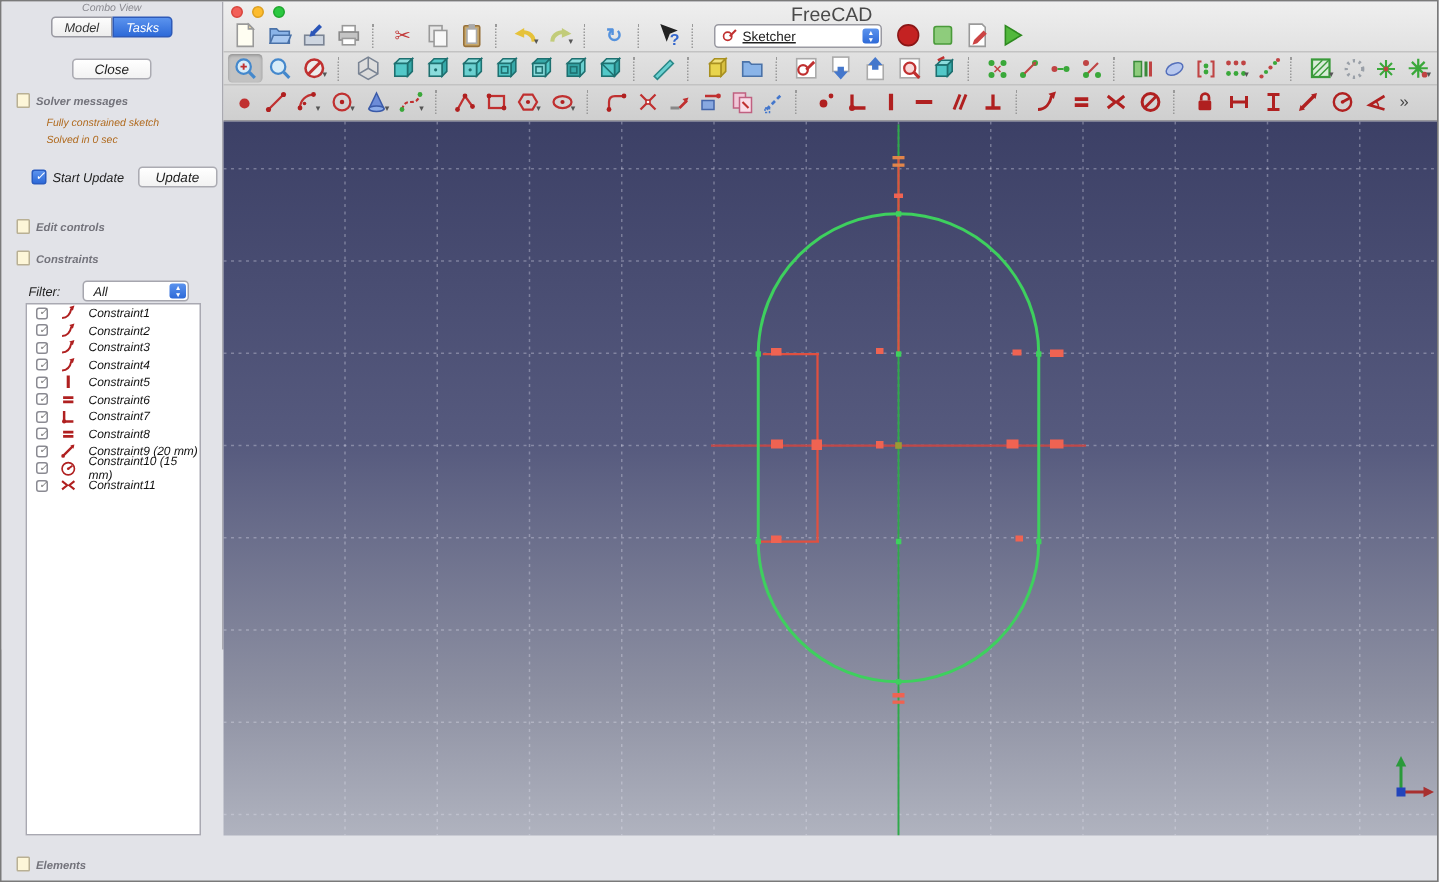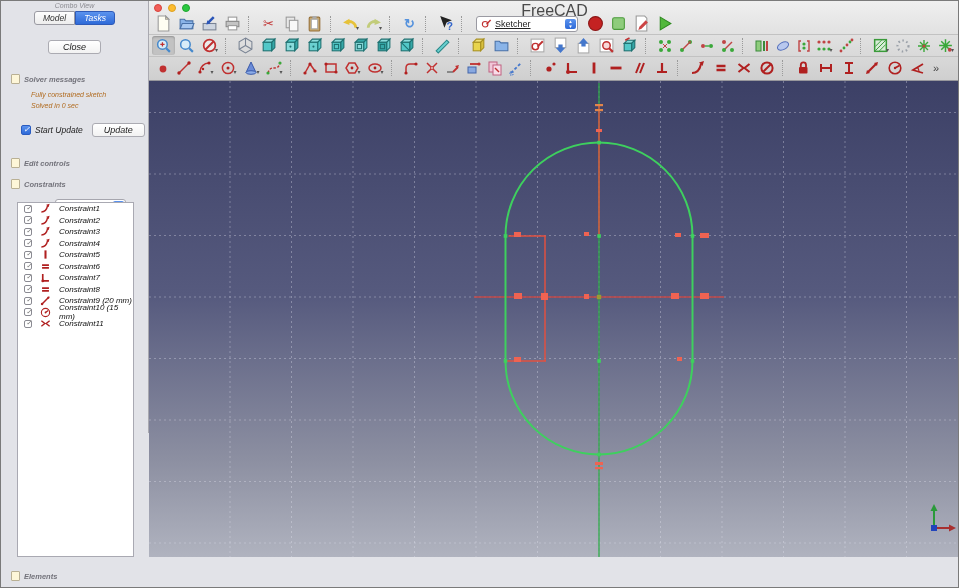--- a/index.html
+++ b/index.html
@@ -12,21 +12,21 @@
   .combo-title{font-size:7px;color:#8a8a90;text-align:center;padding-top:1px;}
   .seg-tabs{display:flex;justify-content:center;margin-top:2px;}
   .seg{font-size:8.5px;padding:1px 8px;border:1px solid #9a9aa2;background:linear-gradient(#fdfdfd,#ededed);color:#333;}
   .seg.first{border-radius:3px 0 0 3px;}
   .seg.active{background:linear-gradient(#5b93ee,#2e6ad8);color:#fff;border-color:#2e5ab8;border-radius:0 3px 3px 0;}
   .close-row{text-align:center;margin-top:11px;}
   .btn{display:inline-block;font-size:9px;color:#222;background:linear-gradient(#ffffff,#f2f2f2);
     border:1px solid #ababb2;border-radius:3px;padding:1px 14px;}
   .section{display:flex;align-items:center;gap:4px;margin:0 0 0 10px;font-size:7.5px;font-weight:bold;color:#73737b;}
   .note-ic{width:9px;height:10px;background:#fdf6d8;border:1px solid #b9b094;border-radius:1px;display:inline-block;}
-  .sec-solver{margin-top:20px;}
+  .sec-solver{margin-top:8px;}
   .orange{font-size:7px;color:#b06a1e;margin:7px 0 0 30px;}
   .au-row{display:flex;align-items:center;margin:14px 0 0 20px;gap:4px;}
   .cb{width:10px;height:10px;border:1px solid #8a8a92;border-radius:2px;background:#fff;position:relative;flex:0 0 auto;}
   .cb.blue{background:linear-gradient(#5b93ee,#2e6ad8);border-color:#2a5cc0;}
   .cb.blue:after{content:"✓";position:absolute;left:1.5px;top:-1.5px;font-size:8px;color:#fff;}
   .cb.gray:after{content:"✓";position:absolute;left:1.5px;top:-1.5px;font-size:8px;color:#777;}
   .au-label{font-size:8.5px;color:#222;}
   .update-btn{margin-left:5px;padding:1px 11px;}
   .sec-edit{margin-top:21px;}
   .sec-constraints{margin-top:11px;}
@@ -49,32 +49,32 @@
   
   .main{position:absolute;left:148px;top:0;width:811px;height:588px;}
   .header{position:absolute;left:0;top:0;width:811px;height:80px;
     background:linear-gradient(#efefef,#cfcfcf);border-bottom:1px solid #97979c;}
   .titlebar{position:relative;height:12px;}
   .lights{position:absolute;left:5px;top:3px;display:flex;gap:6px;}
   .light{width:8px;height:8px;border-radius:50%;}
   .l-red{background:#f25f58;border:1px solid #d8443c;}
   .l-yellow{background:#fdbc2e;border:1px solid #dda020;}
   .l-green{background:#2bc840;border:1px solid #1fa62e;}
-  .wtitle{text-align:center;font-size:16px;color:#4a4a4a;padding-top:1px;}
+  .wtitle{text-align:center;font-size:13px;color:#4a4a4a;padding-top:1px;}
   .tbrow{display:flex;align-items:center;height:22px;padding-left:3px;border-top:1px solid #e8e8e8;}
   .tbrow.r1{height:21px;border-top:none;}
   .tbtn{width:23px;height:19px;display:flex;align-items:center;justify-content:center;position:relative;flex:0 0 auto;}
   .tbtn.sm{width:21px;}
   .tbtn.pressed{background:#c2c2c2;border-radius:3px;box-shadow:inset 0 1px 2px rgba(0,0,0,.25);}
   .caret{font-size:6px;color:#555;margin-left:-3px;margin-top:7px;}
   .grip{width:7px;height:16px;border-left:1px dotted #9a9a9a;margin:0 2px 0 4px;flex:0 0 auto;}
   svg.i{width:17px;height:17px;}
   svg.i2{width:16px;height:16px;}
   .glyph{font-size:13px;line-height:13px;}
-  .wb-combo{height:16px;width:102px;background:#fff;border:1px solid #9a9aa2;border-radius:3px;margin:0 6px;
+  .wb-combo{height:16px;width:112px;background:#fff;border:1px solid #9a9aa2;border-radius:3px;margin:0 6px;
     display:flex;align-items:center;gap:3px;padding-left:4px;position:relative;font-size:9px;color:#222;text-decoration:underline;}
   .wb-combo .spin{top:2px;}
   .ov{font-size:11px;color:#444;margin-left:4px;}
   
   .viewport{position:absolute;left:0;top:80px;width:811px;height:476px;
     background:linear-gradient(#3c4066,#565a7e 45%,#8d90a2 80%,#b0b3bf);}
   .viewport svg{position:absolute;left:0;top:0;}
   
   .bottombar{position:absolute;left:0;top:556px;width:811px;height:32px;background:#e7e7e7;border-top:1px solid #a5a5a5;}
   .doctabs{display:flex;justify-content:center;gap:2px;margin-top:1px;}

